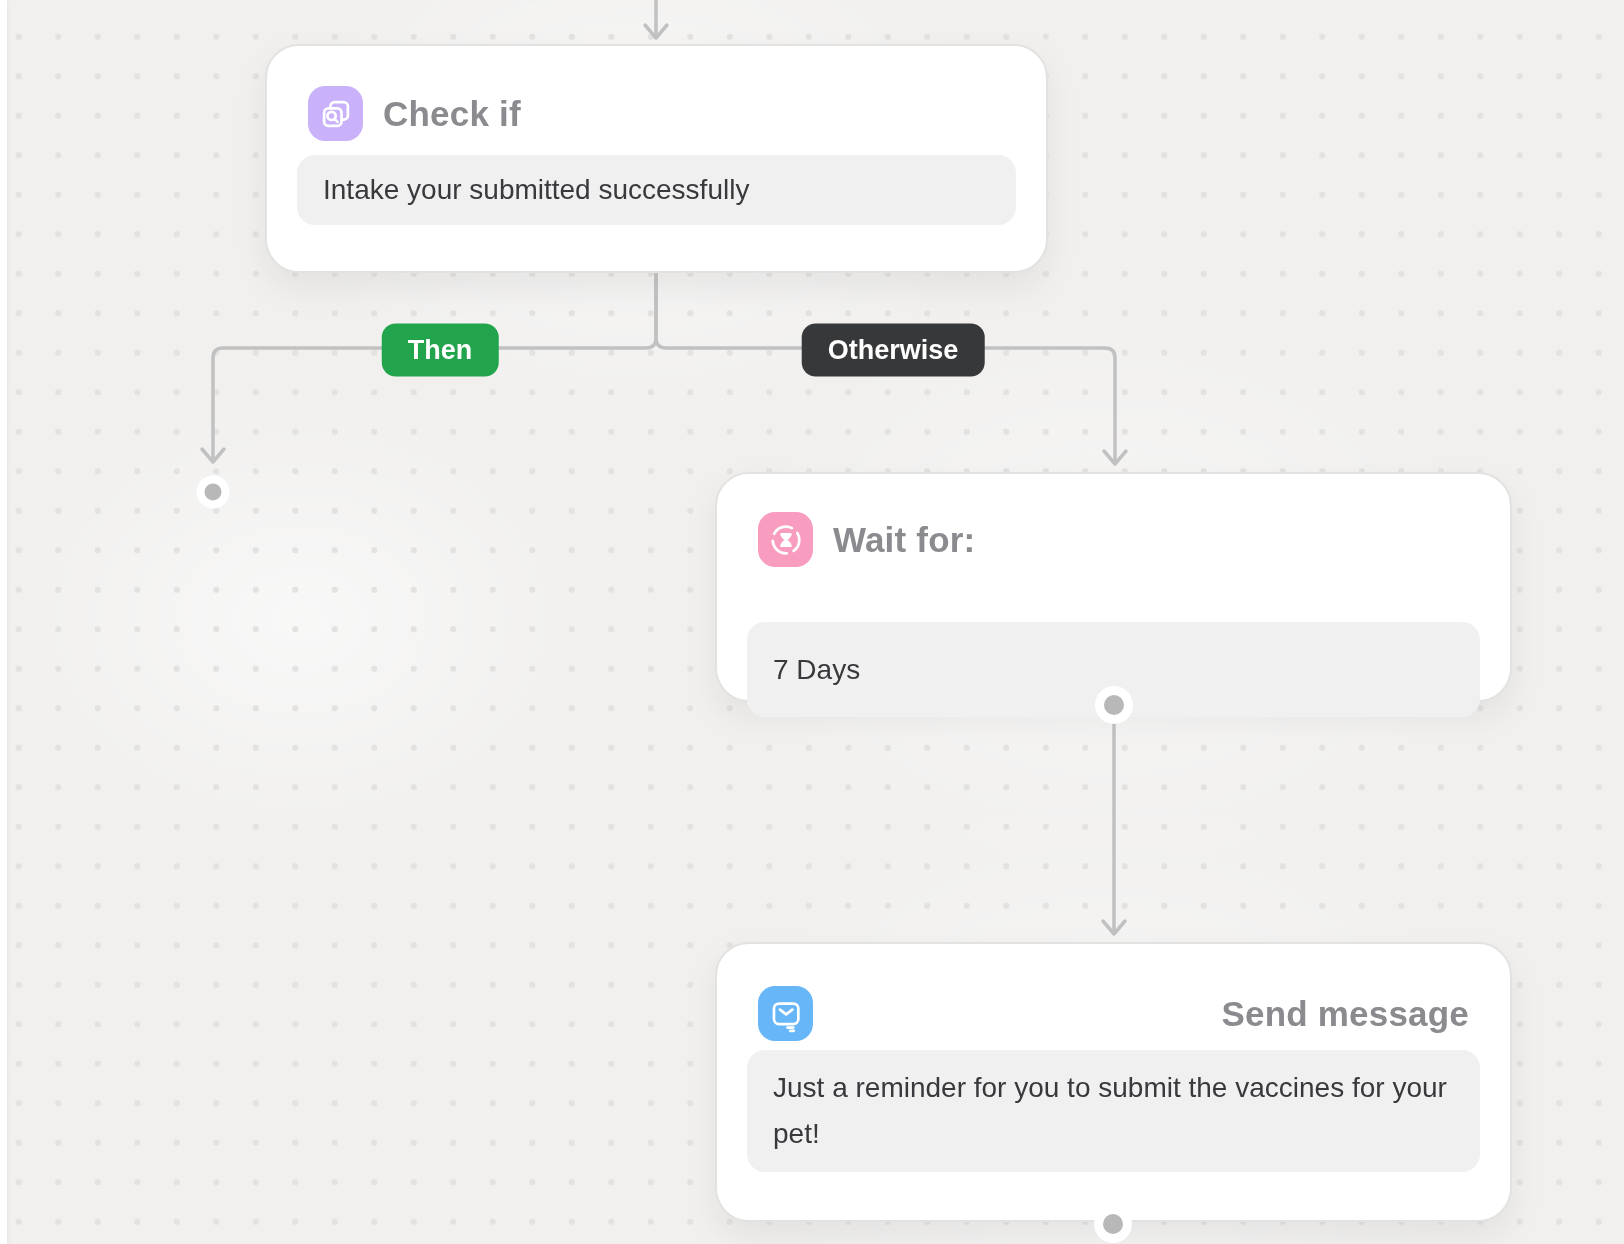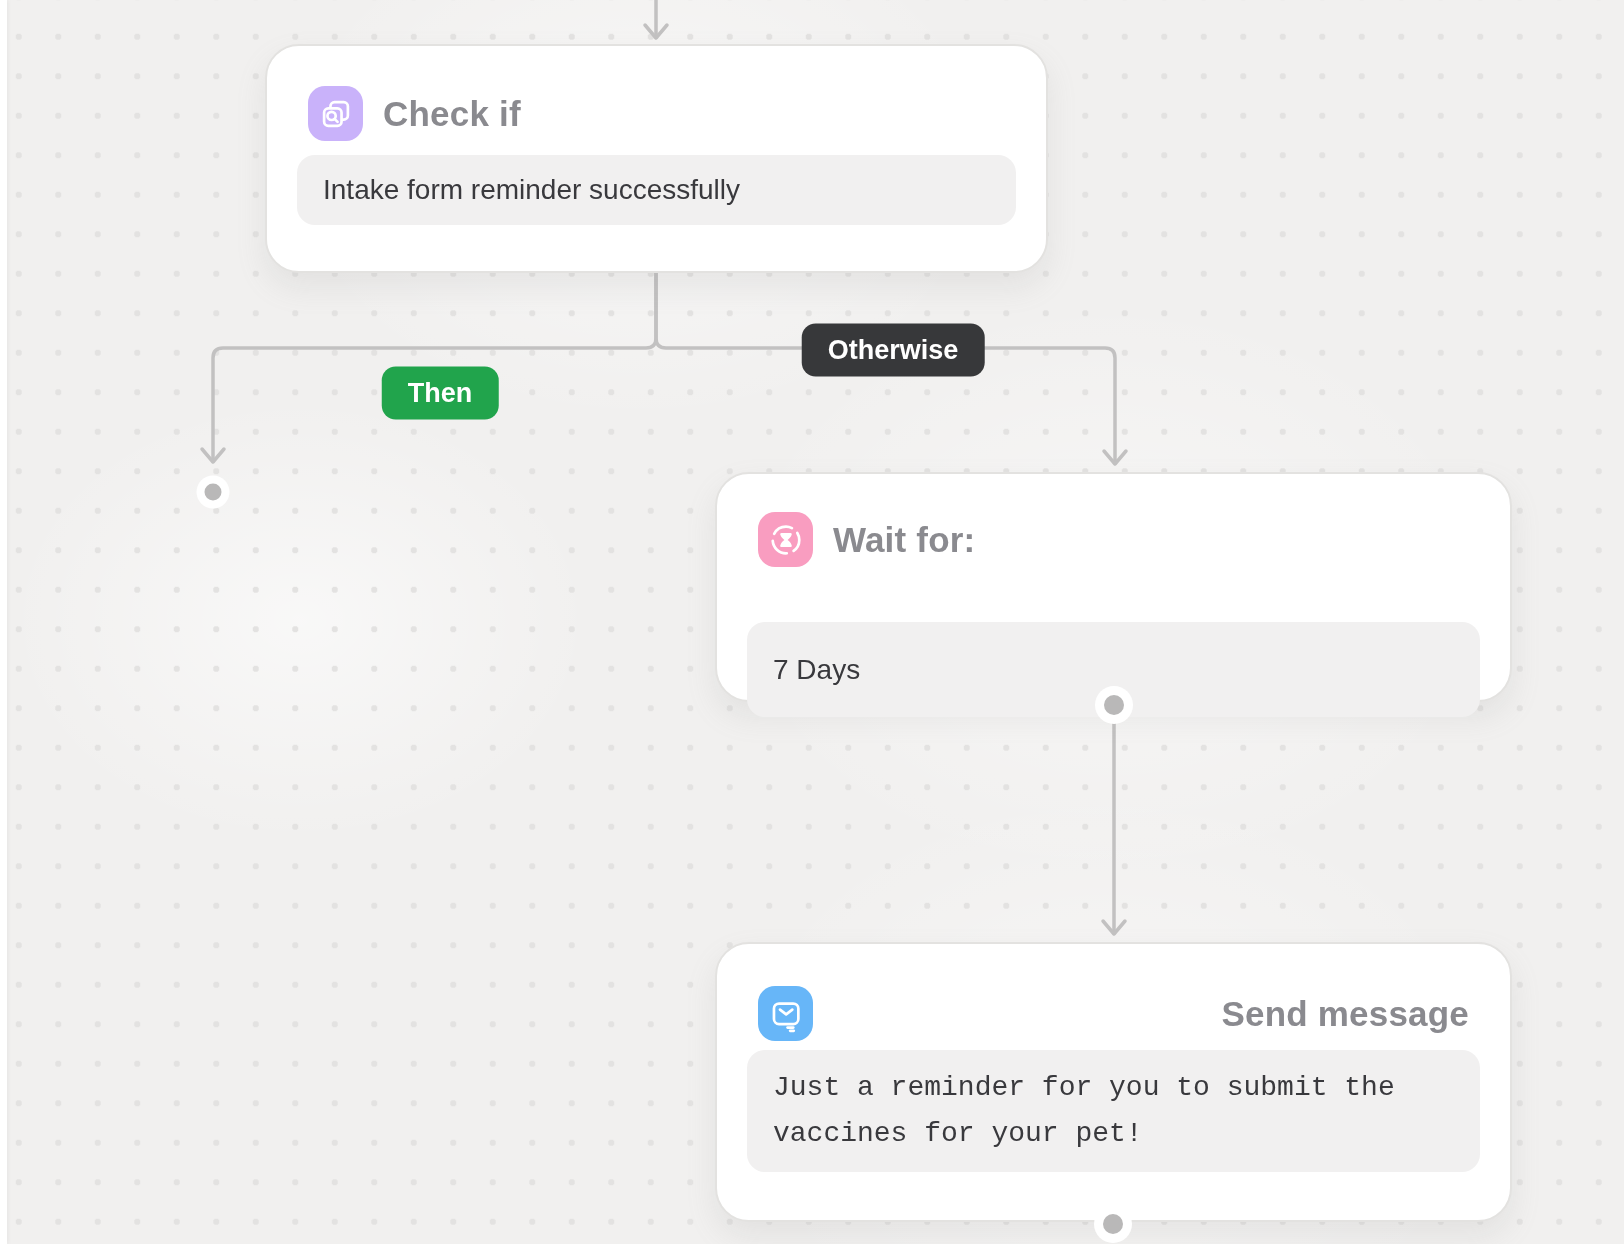--- a/index.html
+++ b/index.html
@@ -50,27 +50,27 @@
     font-size:35px;font-weight:700;color:var(--title-text,#8a8a8f);letter-spacing:.2px;
   }
   .node-input{
     position:absolute;left:30px;right:30px;box-sizing:border-box;
     background:var(--input-bg,#f1f0f0);border-radius:18px;
     font-size:28px;color:var(--value-text,#39393d);
     display:flex;align-items:center;padding:0 26px;
   }
   .input-check{top:109px;height:70px;}
   .input-wait{top:111px;height:95px;margin-top:37px;}
-  .input-send{top:106px;height:122px;align-items:flex-start;padding:15px 26px;line-height:46px;display:block;font-family:Liberation Mono, monospace;}
+  .input-send{top:106px;height:122px;align-items:flex-start;padding:15px 26px;line-height:46px;display:block;}
   .badge{
     position:absolute;z-index:3;transform:translate(-50%,-50%);
     color:var(--badge-text,#fff);font-size:27px;font-weight:700;
     padding:11px 26px;border-radius:14px;white-space:nowrap;
   }
-  .badge-then{background:var(--then-bg,#21a44c);margin-top:43px;}
+  .badge-then{background:var(--then-bg,#21a44c);}
   .badge-otherwise{background:var(--otherwise-bg,#37383a);}
   .handle{
     position:absolute;z-index:4;transform:translate(-50%,-50%);
     background:#ffffff;border-radius:50%;
     display:flex;align-items:center;justify-content:center;
   }
   .handle-lg{width:38px;height:38px;}
   .handle-sm{width:33px;height:33px;}
   .handle-inner{background:var(--handle-inner,#b9b8b8);border-radius:50%;}
   .handle-lg .handle-inner{width:20px;height:20px;}
@@ -104,21 +104,21 @@
       <div class="node-icon" style="background-color: rgb(201, 178, 250); color: rgb(201, 178, 250);">
         <svg viewBox="0 0 24 24">
           <rect x="8.5" y="4.5" width="11" height="11" rx="2.6"></rect>
           <rect class="fillbg" x="4.5" y="8.5" width="11" height="11" rx="2.6"></rect>
           <circle cx="9.2" cy="13.2" r="2.6"></circle>
           <line x1="11.1" y1="15.1" x2="13" y2="17"></line>
         </svg>
       </div>
       <div class="node-title">Check if</div>
     </div>
-    <div class="node-input input-check">Intake form reminder successfully</div>
+    <div class="node-input input-check">Intake your submitted successfully</div>
   </div>
 
   <div class="badge badge-then" style="left:440px;top:350px;">Then</div>
   <div class="badge badge-otherwise" style="left:893px;top:350px;">Otherwise</div>
 
   <div class="handle handle-sm" style="left:213px;top:492px;">
       <div class="handle-inner"></div>
     </div>
 
   <div class="node" style="left:715px;top:472px;width:797px;height:230px;">

